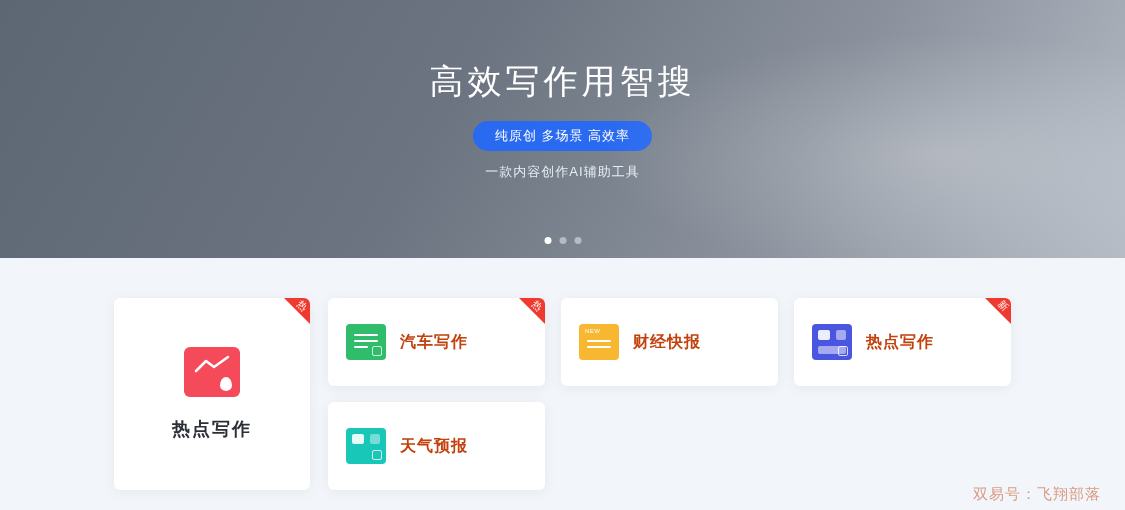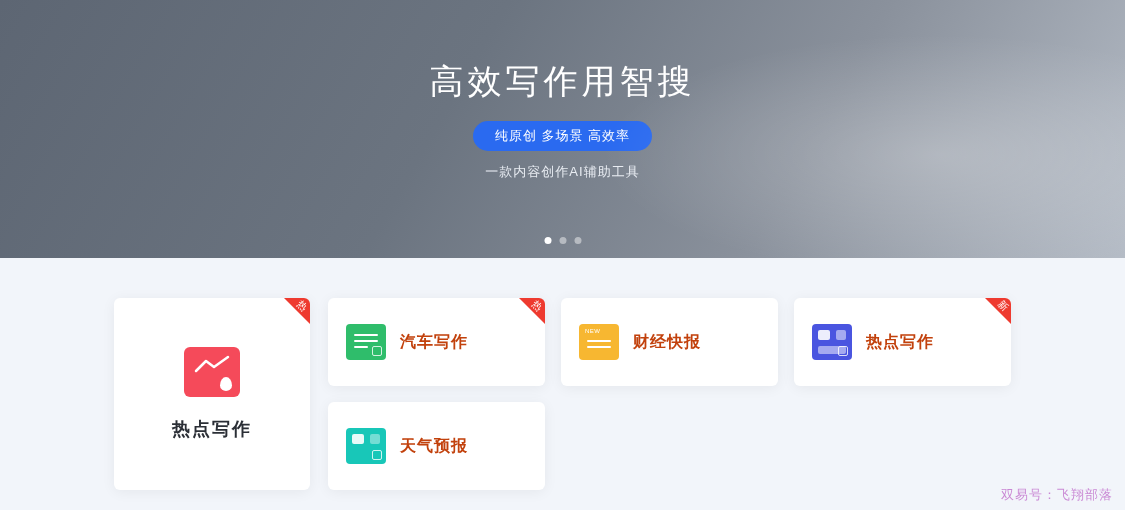--- a/index.html
+++ b/index.html
@@ -37,21 +37,21 @@
 .ico-car { background:#2fbd6b; }
 .ico-fin { background:#f7b731; }
 .ico-split { background:#2e6ff0; }
 .ico-outline { background:#4a55e0; }
 .ico-think { background:#f08a3c; }
 .ico-weather { background:#18c7b8; }
 
 .ico-fin::before { content:"NEW"; position:absolute; top:4px; left:6px; font-size:6px; color:#fff; letter-spacing:0.5px; }
 .ico-split::after, .ico-car::after, .ico-outline::after, .ico-think::after, .ico-weather::after { content:""; position:absolute; bottom:4px; right:4px; width:8px; height:8px; border:1.5px solid #fff; border-radius:2px; opacity:.8; }
 
-.watermark { position:absolute; bottom:6px; right:12px; font-size:13px; color:#a21caf; opacity:.5; letter-spacing:1px; }
+.watermark { position:absolute; bottom:6px; right:24px; font-size:15px; color:#c2410c; opacity:.5; letter-spacing:1px; }
 </style>
 </head>
 <body>
 
 <div class="hero">
   <div class="hero-title">高效写作用智搜</div>
   <div class="hero-pill">纯原创 多场景 高效率</div>
   <div class="hero-sub">一款内容创作AI辅助工具</div>
   <div class="dots">
     <div class="dot active"></div>

